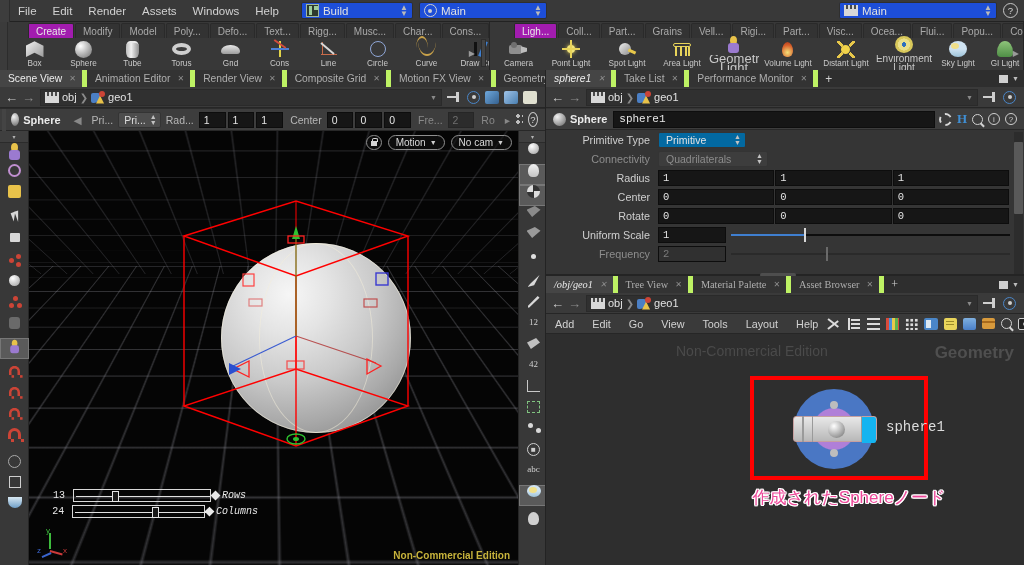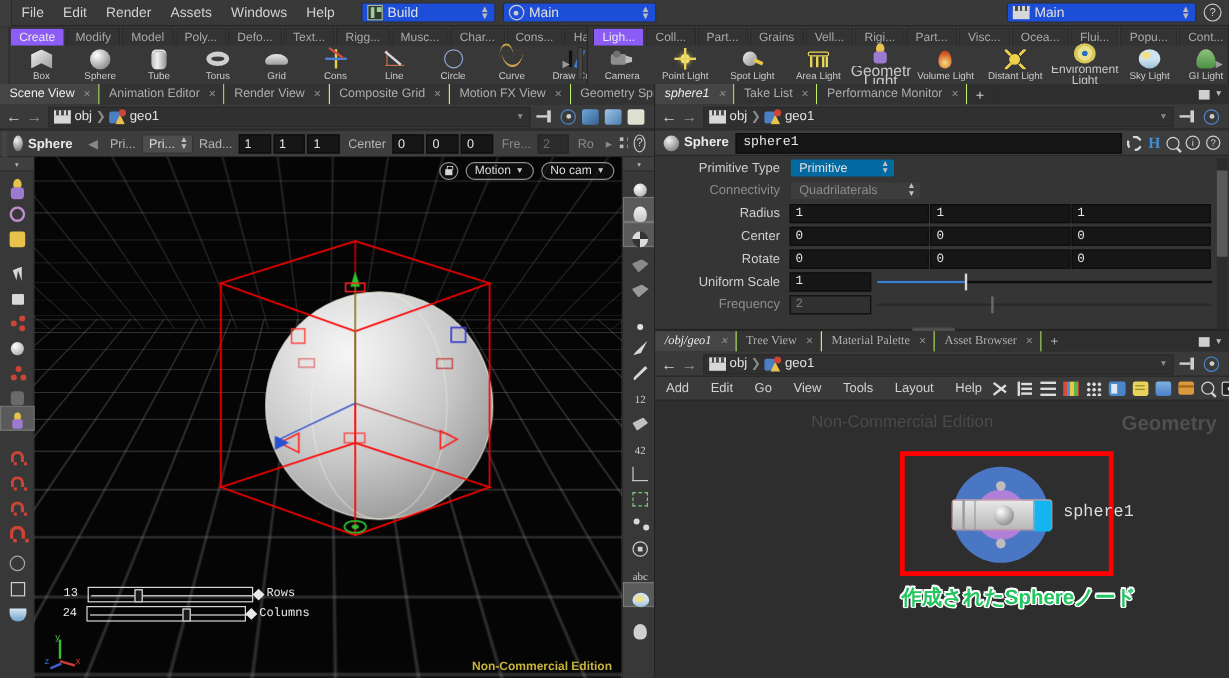--- a/index.html
+++ b/index.html
@@ -46,21 +46,21 @@
   .shelf{ position:relative; background:#383838; border-right:1px solid #252525; overflow:hidden;}
   .shelf.left{ width:490px; }
   .shelf.right{ width:534px; }
   .sh-grip{position:absolute;left:0;top:0;width:8px;height:48px;background:#3b3b3b;border-right:1px solid #2c2c2c;}
   .sh-tabs{ position:absolute; left:8px; top:0; height:16px; display:flex; align-items:flex-end;}
   .sh-tab{
     height:15px; line-height:15px; padding:0 7px; font-size:10px; color:#a9a9a9;
     background:#333; border:1px solid #2a2a2a; border-bottom:none; margin-right:1px;
     border-radius:2px 2px 0 0; white-space:nowrap;
   }
-  .sh-tab.active{ background:#8b5cf6; color:#e8e8e8; }
+  .sh-tab.active{ background:#a21caf; color:#e8e8e8;margin-left:20px; }
   .sh-items{
     position:absolute; left:10px; top:16px; height:32px; display:flex; align-items:center;
   }
   .sh-it{ width:49px; text-align:center; cursor:default;}
   .sh-it .gl{ height:19px; display:flex; align-items:center; justify-content:center;}
   .sh-it .lb{ font-size:8.2px; color:#c9c9c9; line-height:8.6px; margin-top:1px; white-space:nowrap; overflow:hidden;}
   .sh-it .lb.two{ white-space:normal; }
   .sh-more{ position:absolute; right:14px; bottom:12px; color:#9a9a9a; font-size:8px;}
   .sh-sep{position:absolute;right:3px;top:17px;width:5px;height:28px;background:#444;border:1px solid #2d2d2d;}
 
@@ -117,21 +117,21 @@
   .g-sky:after{content:"";position:absolute;left:2px;top:2px;width:8px;height:6px;border-radius:50%;background:#f0e08a;}
   .g-gi{width:16px;height:16px;background:linear-gradient(#8ec47a,#4f8f46);border-radius:50% 50% 4px 4px/70% 70% 4px 4px;}
 
   
   .panetabs{
     position:absolute; height:17px; display:flex; align-items:stretch;
     background:#2e2e2e;
   }
   .pt{
     display:flex;align-items:center; padding:0 6px 0 8px; font-size:10.3px; color:#aeaeae;
-    background:#333; border-right:1px solid #bef264; white-space:nowrap;
+    background:#333; border-right:5px solid #bef264; white-space:nowrap;
   }
   .pt.active{ background:#454545; color:#ededed; }
   .pt .x{ font-size:8px; color:#8d8d8d; margin-left:7px; }
   .pt.italic{ font-style:italic; }
   .pt-plus{ padding:0 7px; font-size:12px; color:#cfcfcf; display:flex;align-items:center; background:#2e2e2e;}
   .pt-right{ margin-left:auto; display:flex; align-items:center; gap:4px; padding-right:5px;}
   .pt-sq{ width:9px;height:8px;background:#cfcfcf;}
   .pt-car{ font-size:7px;color:#bdbdbd;}
 
   
@@ -212,39 +212,39 @@
   .vp-axis .lz{position:absolute;left:-2px;bottom:2px;color:#3a64cc;}
 
   
   .vp-sliders{position:absolute;left:14px;bottom:46px;width:215px;font-family:"Liberation Mono",monospace;font-size:10px;color:#e8e8e8;}
   .vs-row{display:flex;align-items:center;height:16px;}
   .vs-num{width:30px;text-align:right;padding-right:8px;}
   .vs-track{position:relative;width:138px;height:13px;border:1px solid #d8d8d8;}
   .vs-line{position:absolute;left:2px;top:6px;width:134px;height:1px;background:#e0e0e0;}
   .vs-handle{position:absolute;top:1px;width:7px;height:11px;border:1px solid #e6e6e6;background:#1a1a1a;}
   .vs-diamond{width:7px;height:7px;background:#e8e8e8;transform:rotate(45deg);margin:0 3px 0 1px;}
-  .vs-lbl{color:#e8e8e8;}
+  .vs-lbl{color:#e8e8e8;font-style:italic;}
 
   
   .vp-obj{position:absolute;left:142px;top:60px;width:250px;height:300px;}
   .sphere3d{
     position:absolute;left:50px;top:52px;width:190px;height:190px;border-radius:50%;
     background:radial-gradient(circle at 36% 27%, #f6f6f6 0%, #e4e4e4 22%, #c9c9c9 48%, #a8a8a8 70%, #8a8a8a 88%, #787878 100%);
   }
   .sph-ring{position:absolute;left:50px;top:52px;width:190px;height:190px;border-radius:50%;
     border:1px solid rgba(245,240,220,.55); }
   .sph-merid{position:absolute;left:88px;top:52px;width:114px;height:190px;border-radius:50%;
     border:1px solid rgba(245,240,220,.5); }
 
   
   .toolcol{ position:absolute; width:29px; background:#383838; top:131px; height:434px; border-right:1px solid #262626;}
   .toolcol.right{ left:518px; width:28px; border-left:1px solid #262626; border-right:none;}
   .tcap{height:12px;background:#3f3f3f;border-bottom:1px solid #2b2b2b;display:flex;align-items:center;justify-content:center;}
   .tcap .c{font-size:6px;color:#b4b4b4;}
-  .tbtn{ width:29px;height:21px; display:flex;align-items:flex-end;justify-content:center; position:relative;}
+  .tbtn{ width:29px;height:21px; display:flex;align-items:flex-start;justify-content:center; position:relative;}
   .tbtn.sel{ background:#5a5a5a; box-shadow:inset 0 0 0 1px #777; }
   .tsep{height:6px;}
   .ti{width:16px;height:15px;position:relative;}
   .t-arrow{width:0;height:0;border-left:5px solid #d8d8d8;border-bottom:9px solid transparent;border-top:0;
      transform:rotate(-20deg); position:relative;}
   .t-arrow:after{content:"";position:absolute;left:-1px;top:0;width:0;height:0;border-left:4px solid #d8d8d8;border-bottom:11px solid transparent;}
   .t-handle{width:12px;height:12px;position:relative;}
   .t-handle .r{position:absolute;width:5px;height:5px;background:#cc4436;border-radius:50%;}
   .t-ball{width:11px;height:11px;border-radius:50%;background:radial-gradient(circle at 35% 30%,#fff,#9c9c9c);}
   .t-magnet{width:13px;height:11px;border:3px solid #cc4436;border-bottom:none;border-radius:7px 7px 0 0;}
@@ -334,21 +334,21 @@
     background:linear-gradient(#e8e8e8,#b8b8b8);
     border:1.5px solid #c7a0a0;border-radius:3px;display:flex;align-items:center;
   }
   .nodebody .seg{width:1.5px;height:26px;background:#9a9a9a;}
   .nodebody .cyan{position:absolute;right:0;top:0;width:14px;height:26px;background:#14b4f0;border-radius:0 2px 2px 0;}
   .nodebody .ball{position:absolute;left:34px;top:4px;width:17px;height:17px;border-radius:50%;
       background:radial-gradient(circle at 35% 30%,#fff,#a0a0a0 65%,#6a6a6a);}
   .nodelabel{position:absolute;left:340px;top:85px;font-size:14px;color:#dcdcdc;font-family:"Liberation Mono",monospace;}
   .jp-note{
     position:absolute;left:203px;top:152px;width:200px;text-align:center;
-    font-size:17px;font-weight:bold;color:#22c55e;
+    font-size:17px;font-weight:normal;color:#ec4899;
     text-shadow: 1.4px 0 #fff, -1.4px 0 #fff, 0 1.4px #fff, 0 -1.4px #fff,
                  1px 1px #fff, -1px -1px #fff, 1px -1px #fff, -1px 1px #fff;
     white-space:nowrap;
   }
   .divider-v{position:absolute;left:545px;top:70px;width:1px;height:495px;background:#232323;}
   .divider-h{position:absolute;left:546px;top:274px;width:478px;height:2px;background:#242424;}
   .grip-h{position:absolute;left:760px;top:273px;width:36px;height:4px;background:#4e4e4e;border-radius:2px;}
 </style>
 </head>
 <body>

